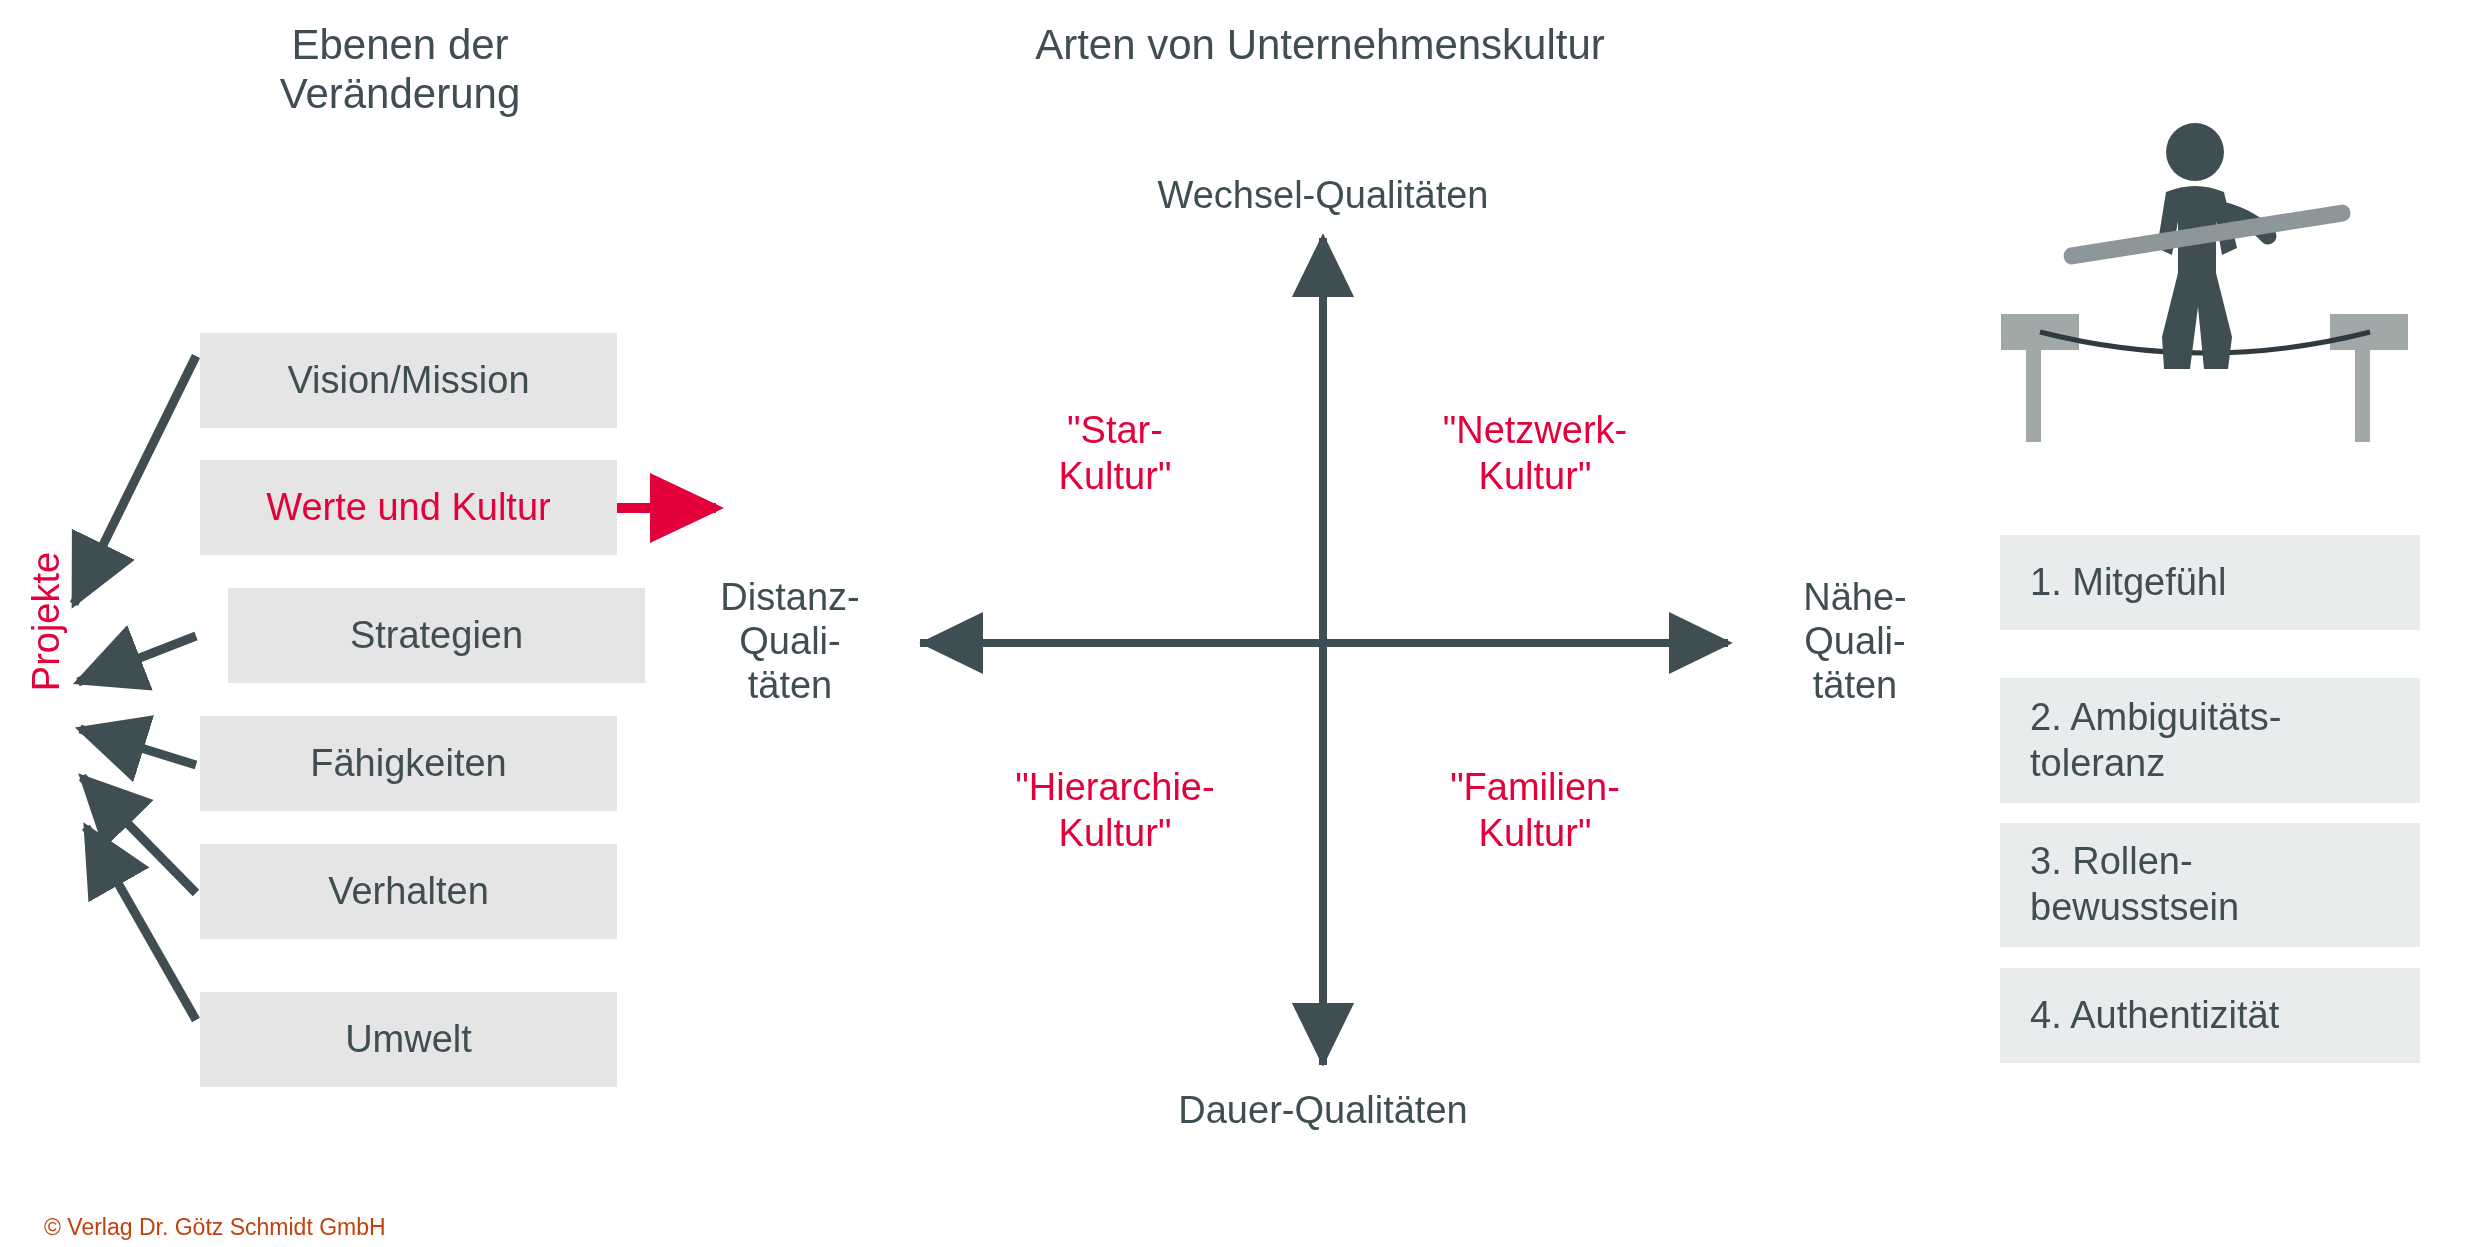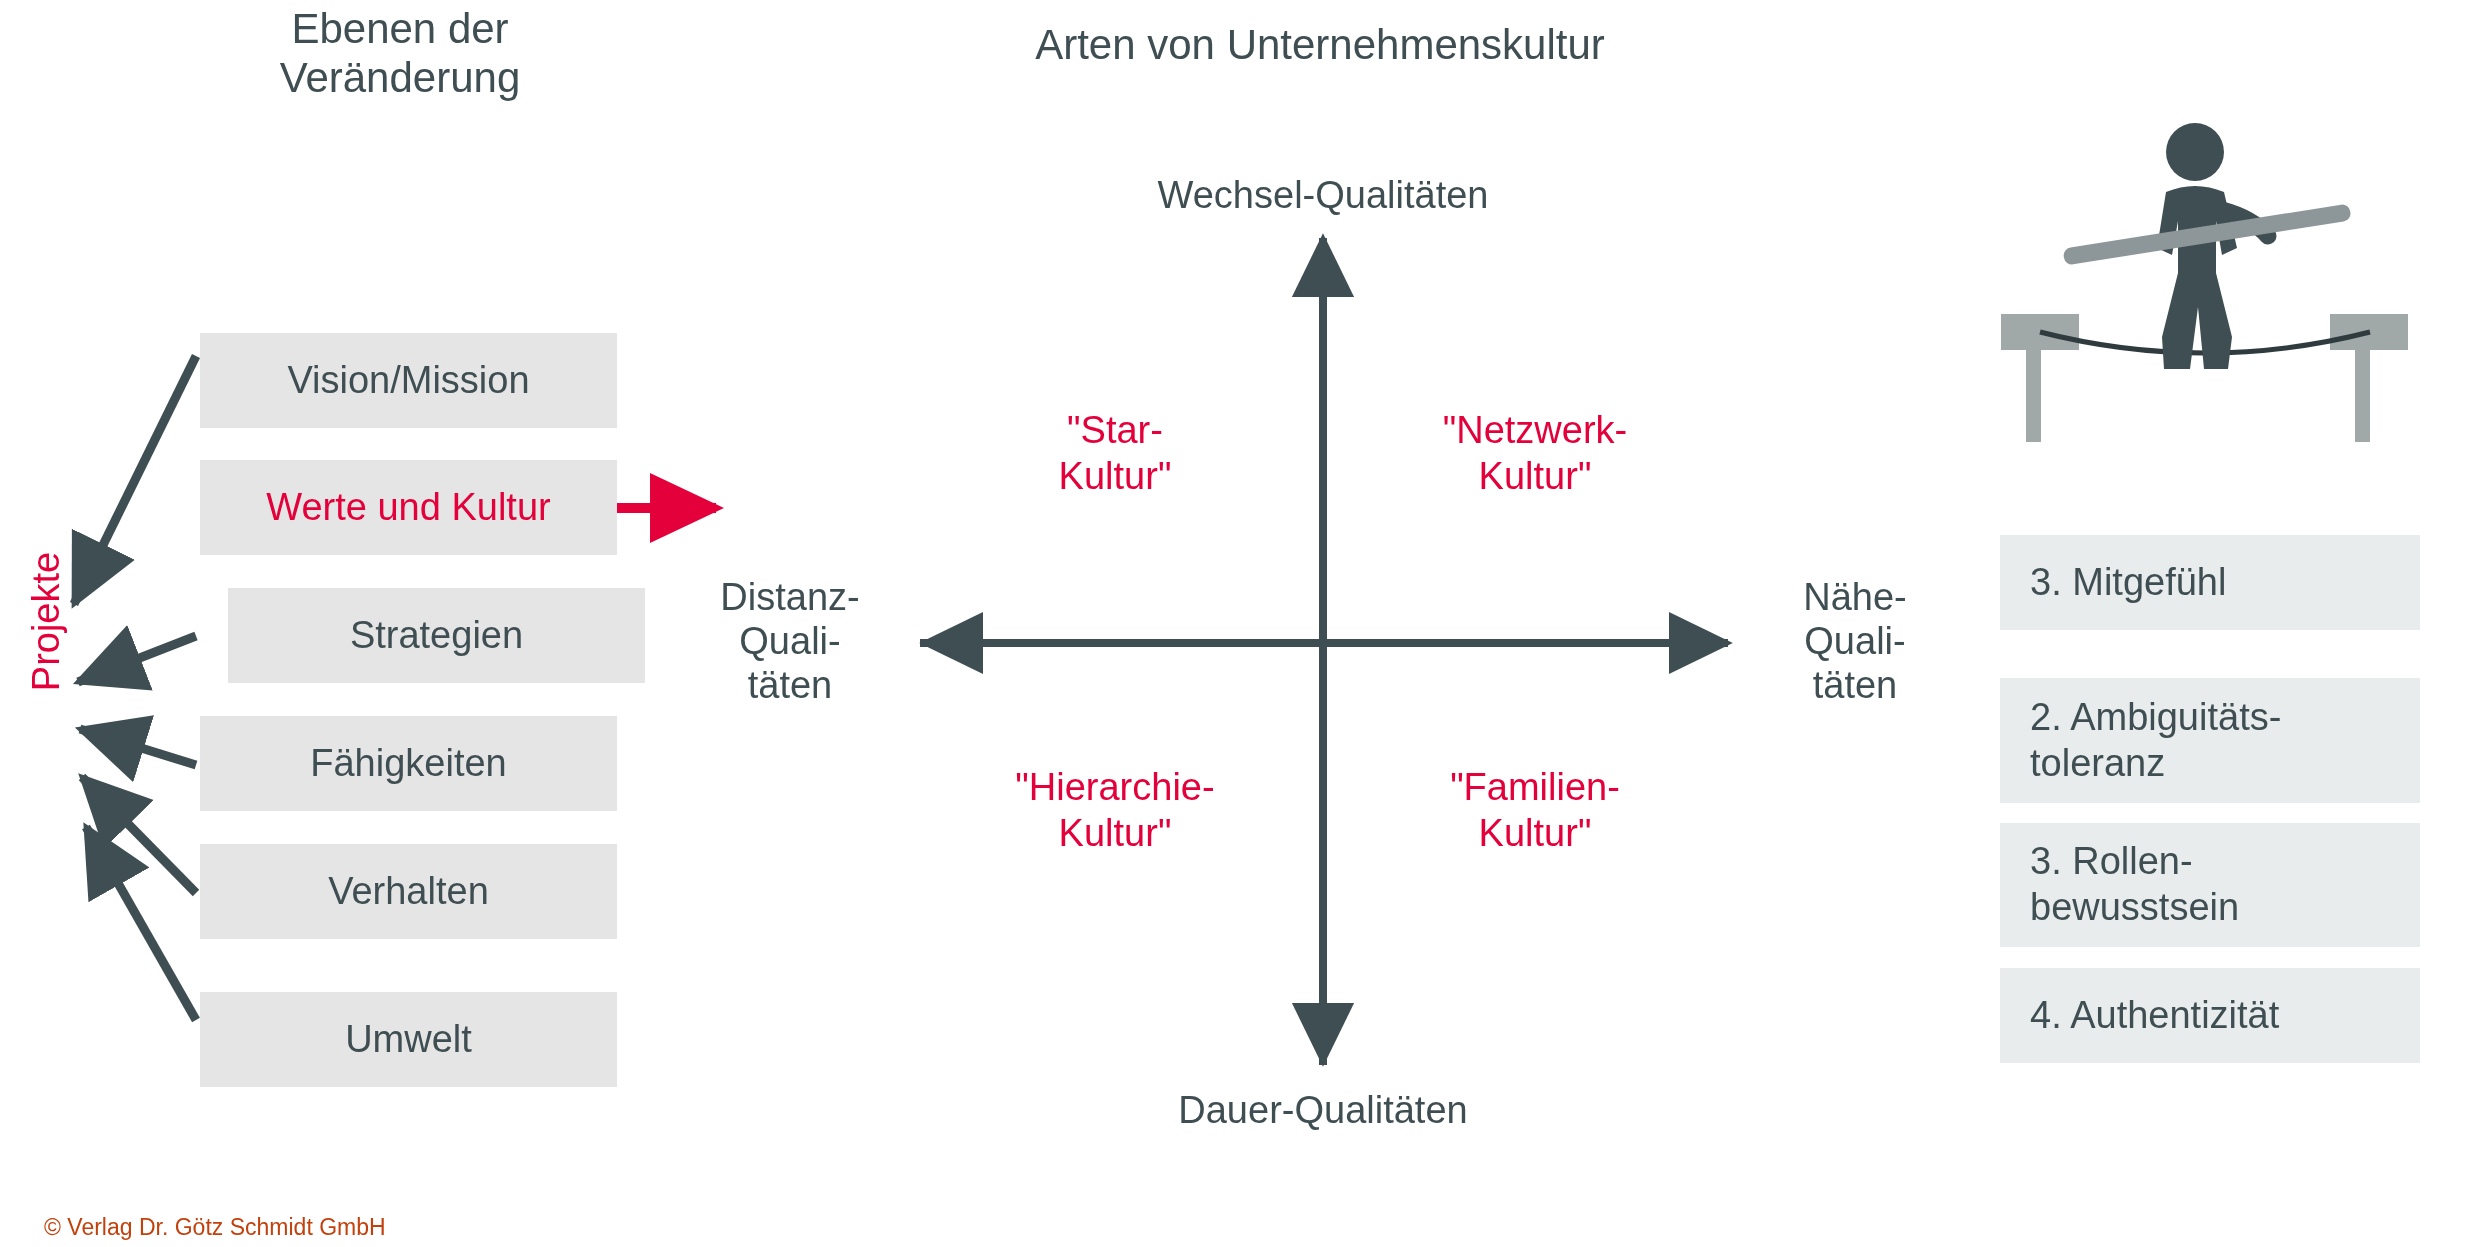--- a/index.html
+++ b/index.html
@@ -11,21 +11,21 @@
   }
   .stage{position:absolute;left:0;top:0;width:2469px;height:1247px;}
 
   
   .panel-title{
     position:absolute;text-align:center;font-size:42px;line-height:1.17;
     color:#3f4e52;font-weight:400;white-space:pre-line;
   }
 
   
-  #left-title{left:120px;top:4px;width:560px;}
+  #left-title{left:120px;top:20px;width:560px;}
 
   .lvl-box{
     position:absolute;left:200px;width:417px;
     background:#e5e5e5;display:flex;align-items:center;justify-content:center;
     font-size:38px;color:#3f4e52;text-align:left;
   }
   .lvl-box.accent{color:#e4003a;}
 
   #projekte-label{
     position:absolute;left:-44px;top:600px;width:180px;
@@ -162,21 +162,21 @@
 Kultur"</div>
   <div class="quad-label" id="q-tr">"Netzwerk-
 Kultur"</div>
   <div class="quad-label" id="q-bl">"Hierarchie-
 Kultur"</div>
   <div class="quad-label" id="q-br">"Familien-
 Kultur"</div>
 
 
   <div class="int-box" style="top:535px;height:95px;">
-    <span>3. Mitgefühl</span>
+    <span>1. Mitgefühl</span>
   </div>
   <div class="int-box" style="top:678px;height:125px;">
     <span>2. Ambiguitäts-
 toleranz</span>
   </div>
   <div class="int-box" style="top:823px;height:124px;">
     <span>3. Rollen-
 bewusstsein</span>
   </div>
   <div class="int-box" style="top:968px;height:95px;text-align:right;">

